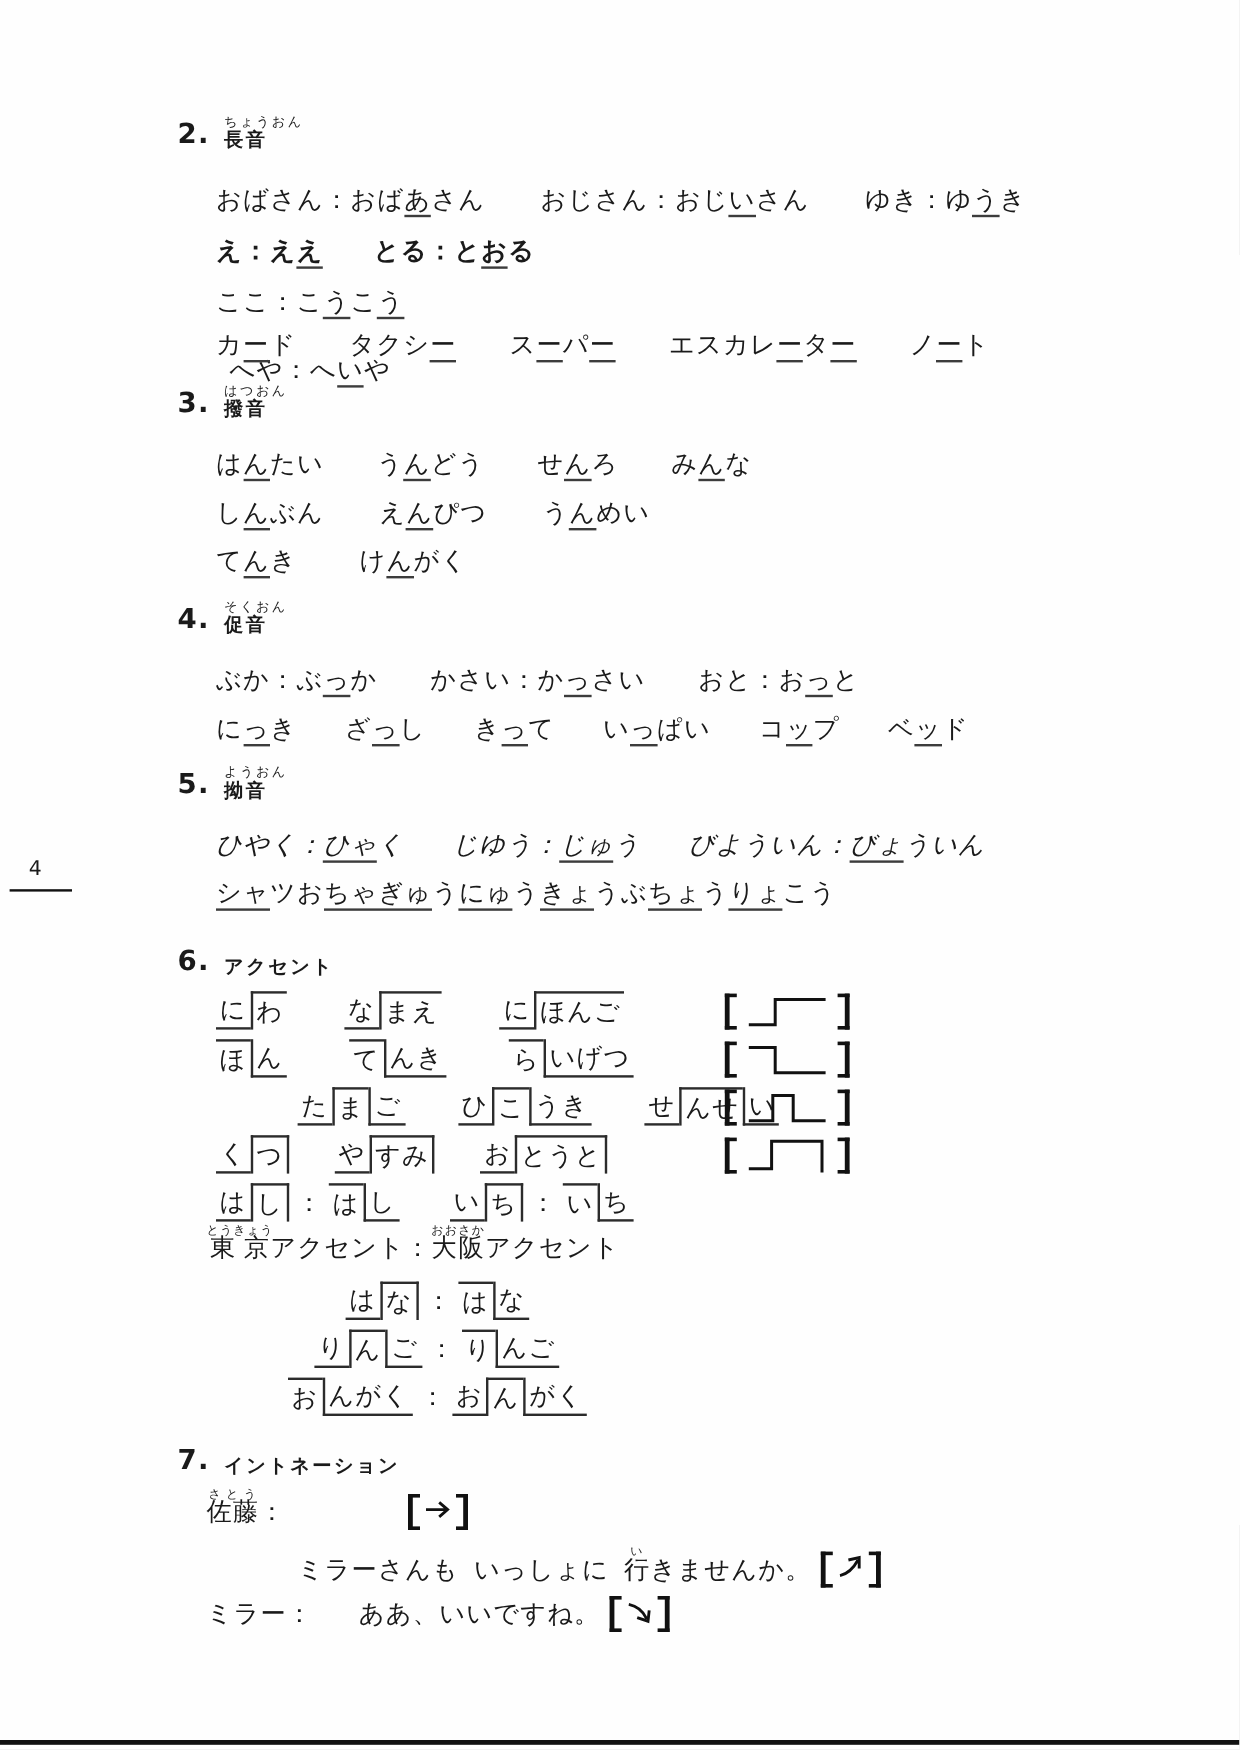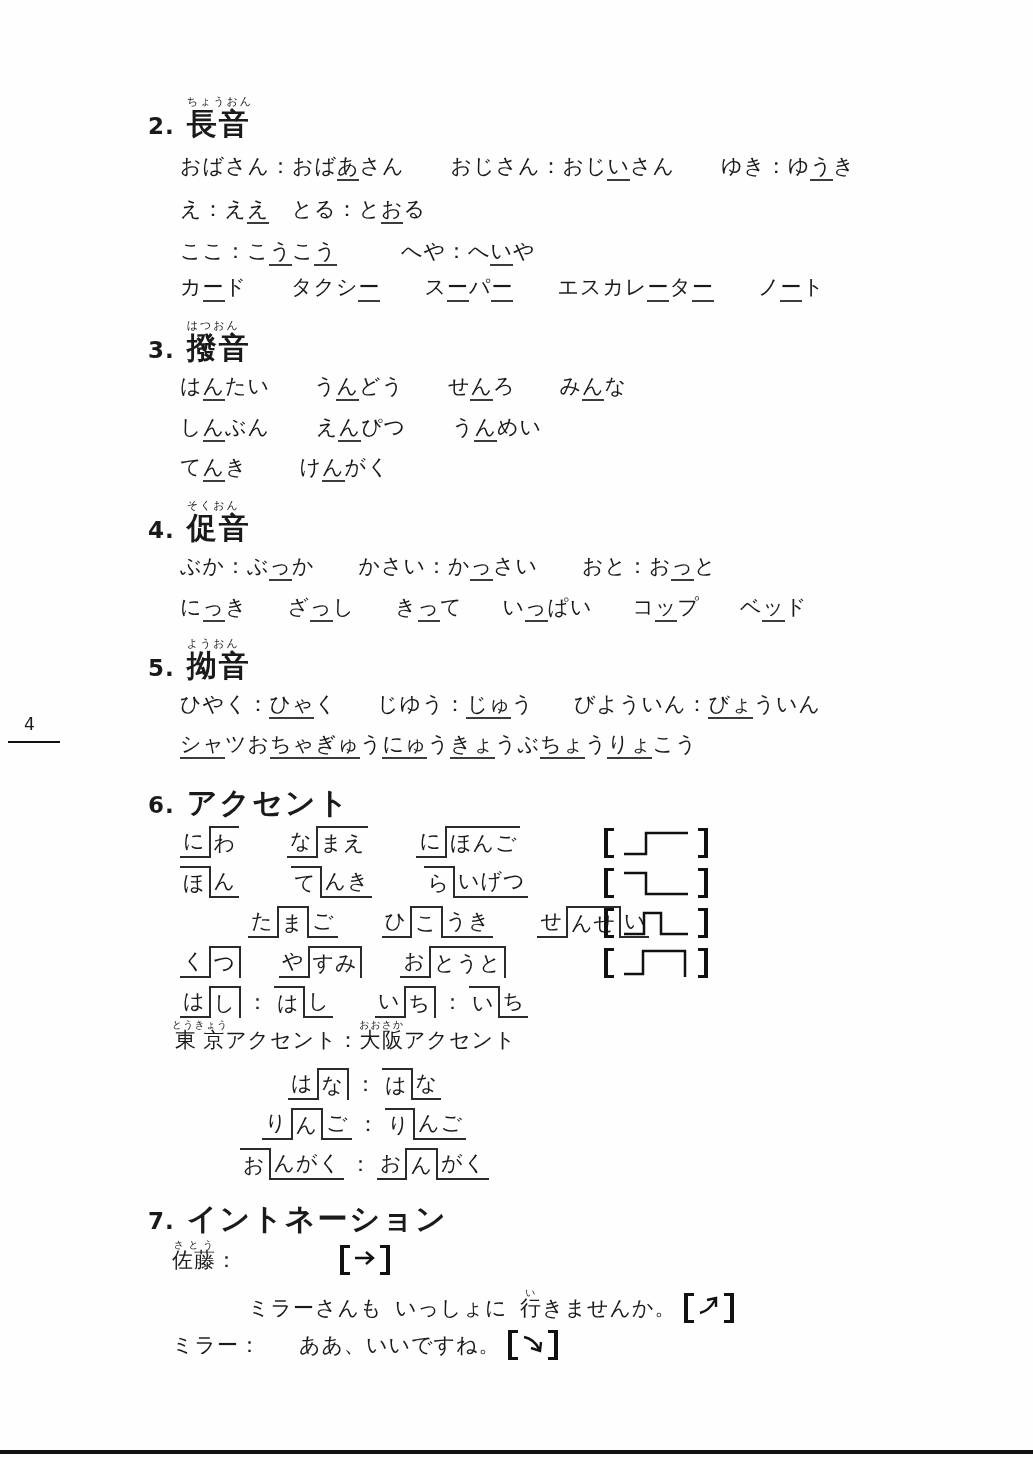--- a/index.html
+++ b/index.html
@@ -9,21 +9,21 @@
     position:relative; width:1033px; height:1458px; background:#fefefe;
     margin:0 auto; overflow:hidden;
   }
   .abs { position:absolute; }
 
   
   .sec-head { display:flex; align-items:flex-end; gap:12px; }
   .sec-num { font-size:23px; font-weight:bold; letter-spacing:1px; }
   .sec-title-wrap { display:flex; flex-direction:column; align-items:flex-start; line-height:1; }
   .sec-rt { font-size:11px; letter-spacing:2px; margin-bottom:2px; color:#222; }
-  .sec-kanji { font-size:30px; font-weight:bold; letter-spacing:2px; }
+  .sec-kanji { font-size:16px; font-weight:bold; letter-spacing:2px; }
 
   
   .wline { display:flex; align-items:center; }
   .word { font-size:21px; letter-spacing:1px; white-space:pre; line-height:1.45; }
   .word .ul { border-bottom:2px solid #3c3c3c; padding-bottom:1px; }
 
   
   .pw { display:inline-flex; align-items:stretch; }
   .pw .seg { font-size:21px; letter-spacing:1px; line-height:30px; height:32px; padding:0 3px; white-space:pre; }
   .pw .lo { border-bottom:2px solid #2b2b2b; }
@@ -60,25 +60,25 @@
     <span class="sec-title-wrap">
       <span class="sec-rt">ちょうおん</span>
       <span class="sec-kanji">長音</span>
     </span>
   </div>
   <div class="abs wline" style="left:180px; top:151px; gap:46px;">
     <span class="word"><span>おばさん：おば</span><span class="ul">あ</span><span>さん</span></span>
     <span class="word"><span>おじさん：おじ</span><span class="ul">い</span><span>さん</span></span>
     <span class="word"><span>ゆき：ゆ</span><span class="ul">う</span><span>き</span></span>
   </div>
-  <div class="abs wline" style="left:180px; top:194px; gap:22px;">
+  <div class="abs wline" style="left:180px; top:194px; gap:42px;font-weight:bold;">
     <span class="word"><span>え：え</span><span class="ul">え</span></span>
     <span class="word"><span>とる：と</span><span class="ul">お</span><span>る</span></span>
   </div>
-  <div class="abs wline" style="left:180px; top:236px; gap:64px;">
+  <div class="abs wline" style="left:180px; top:236px; gap:27px;flex-direction:column;">
     <span class="word"><span>ここ：こ</span><span class="ul">う</span><span>こ</span><span class="ul">う</span></span>
     <span class="word"><span>へや：へ</span><span class="ul">い</span><span>や</span></span>
   </div>
   <div class="abs wline" style="left:180px; top:272px; gap:44px;">
     <span class="word"><span>カ</span><span class="ul">ー</span><span>ド</span></span>
     <span class="word"><span>タクシ</span><span class="ul">ー</span></span>
     <span class="word"><span>ス</span><span class="ul">ー</span><span>パ</span><span class="ul">ー</span></span>
     <span class="word"><span>エスカレ</span><span class="ul">ー</span><span>タ</span><span class="ul">ー</span></span>
     <span class="word"><span>ノ</span><span class="ul">ー</span><span>ト</span></span>
   </div>
@@ -127,21 +127,21 @@
     <span class="word"><span>ベ</span><span class="ul">ッ</span><span>ド</span></span>
   </div>
 
   <div class="abs sec-head" style="left:148px; top:638px;">
     <span class="sec-num">5.</span>
     <span class="sec-title-wrap">
       <span class="sec-rt">ようおん</span>
       <span class="sec-kanji">拗音</span>
     </span>
   </div>
-  <div class="abs wline" style="left:180px; top:689px; gap:40px;">
+  <div class="abs wline" style="left:180px; top:689px; gap:40px;font-style:italic;">
     <span class="word"><span>ひやく：</span><span class="ul">ひゃ</span><span>く</span></span>
     <span class="word"><span>じゆう：</span><span class="ul">じゅ</span><span>う</span></span>
     <span class="word"><span>びよういん：</span><span class="ul">びょ</span><span>ういん</span></span>
   </div>
   <div class="abs wline" style="left:180px; top:729px; ">
     <span class="word"><span class="ul">シャ</span><span>ツ</span></span>
     <span class="word"><span>お</span><span class="ul">ちゃ</span></span>
     <span class="word"><span class="ul">ぎゅ</span><span>う</span><span class="ul">にゅ</span><span>う</span></span>
     <span class="word"><span class="ul">きょ</span><span>う</span></span>
     <span class="word"><span>ぶ</span><span class="ul">ちょ</span><span>う</span></span>

